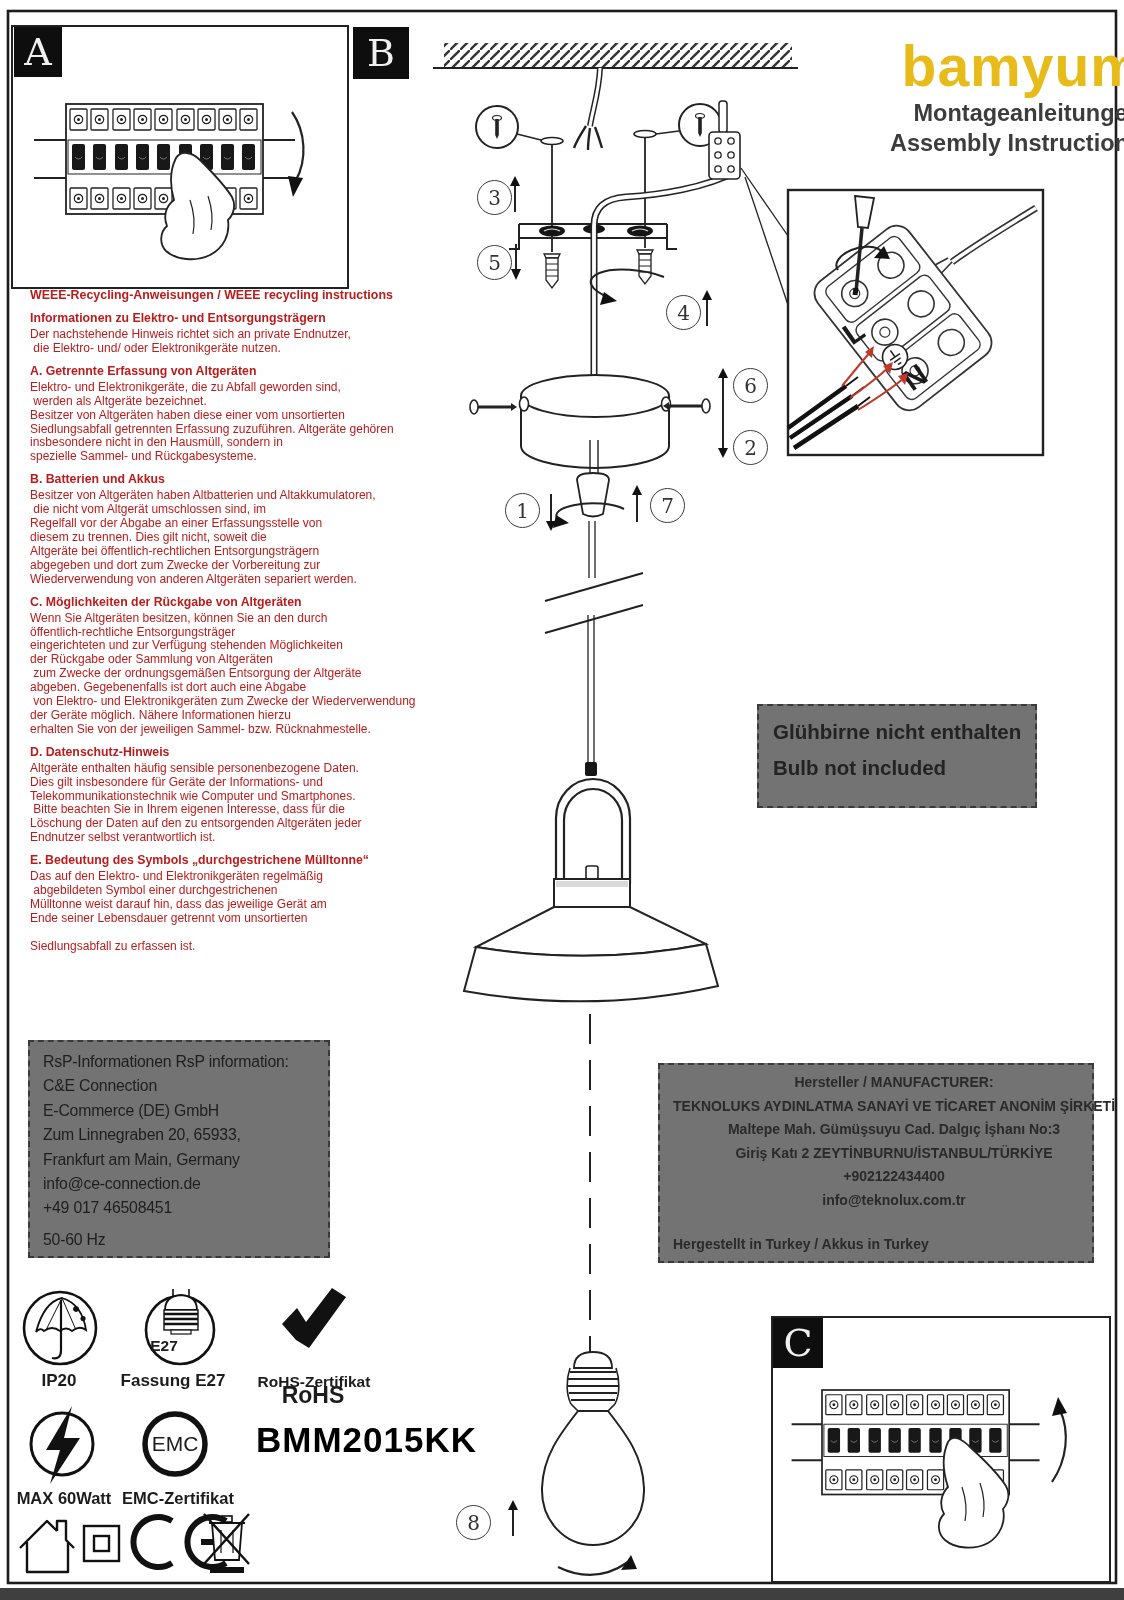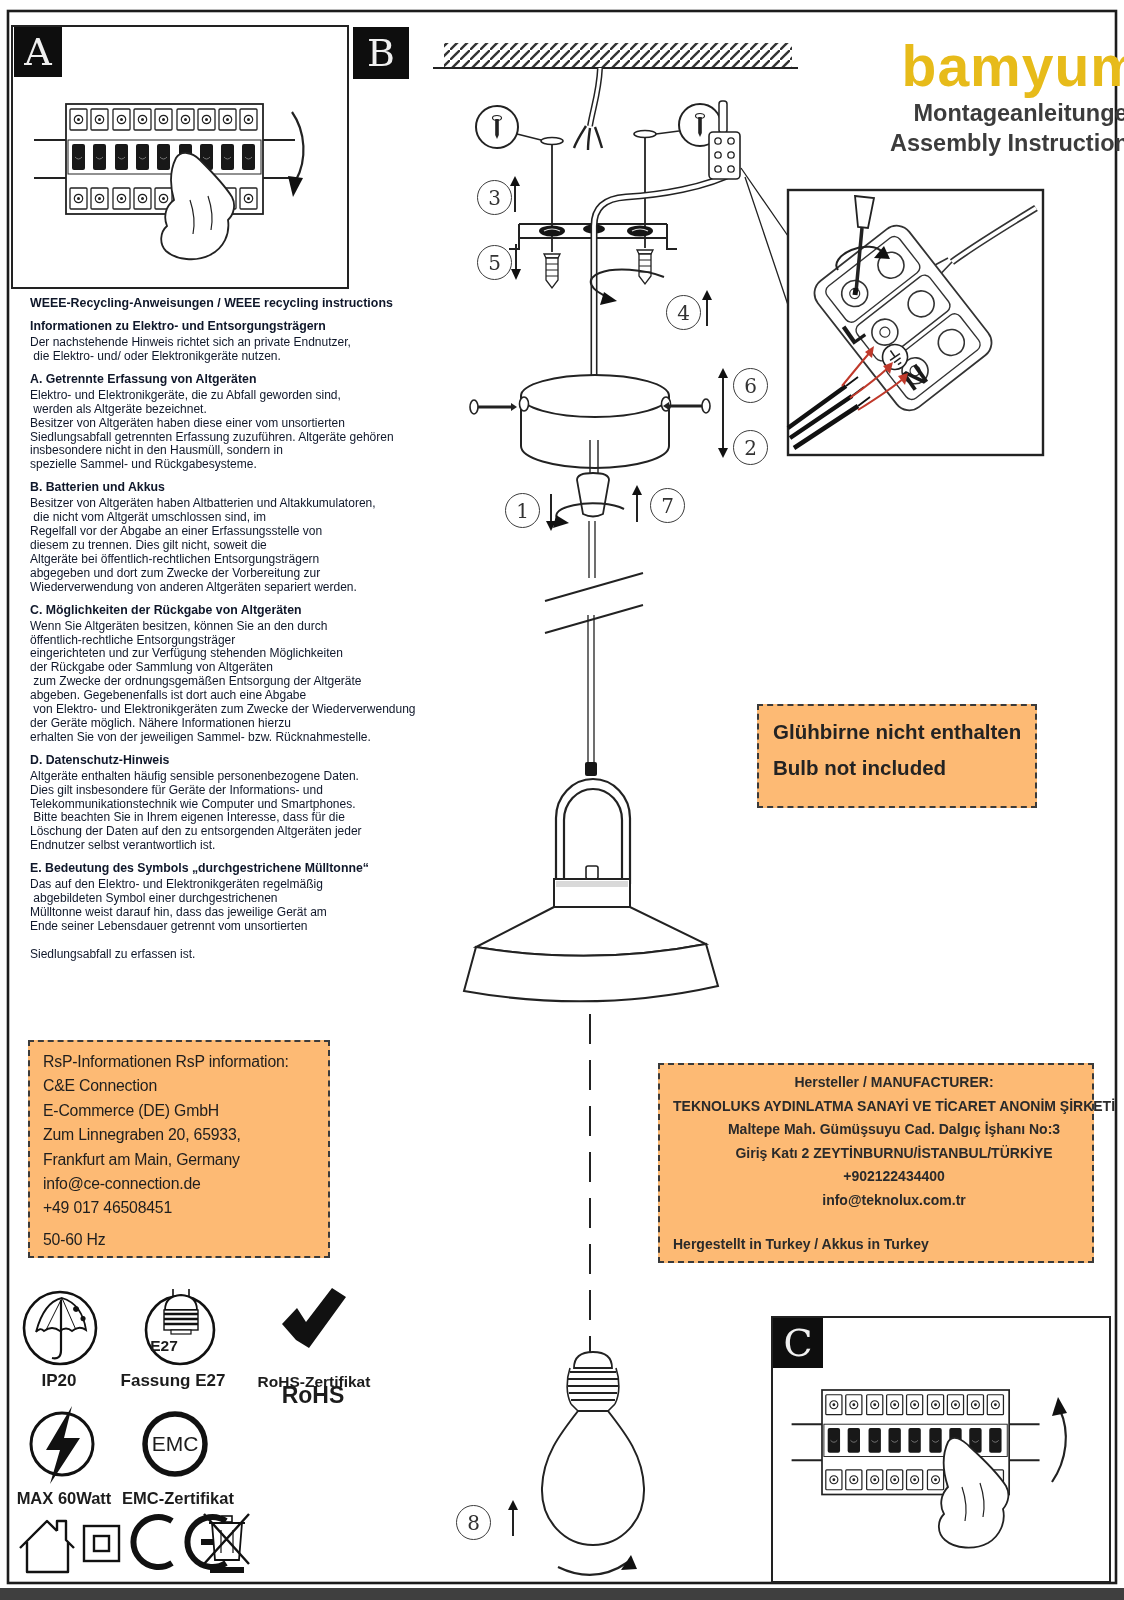--- a/index.html
+++ b/index.html
@@ -8,25 +8,25 @@
   .abs{position:absolute;}
   svg.art{position:absolute;left:0;top:0;pointer-events:none;}
   .label-sq{position:absolute;background:#0e0e0e;color:#f0f0f0;display:flex;align-items:center;
             justify-content:center;font-family:"DejaVu Serif",serif;font-size:38px;font-weight:400;}
   .step{position:absolute;width:33px;height:33px;border:1.8px solid #3c3c3c;border-radius:50%;
         display:flex;align-items:center;justify-content:center;font-family:"DejaVu Serif",serif;
         font-size:20px;color:#333;background:rgba(255,255,255,.9);}
   .brand{position:absolute;left:820px;top:34px;width:322px;text-align:right;}
   .logo{font-size:57px;font-weight:800;color:#e7bb1a;letter-spacing:1px;line-height:64px;}
   .brand-sub{font-size:23.5px;font-weight:700;color:#3c3c3c;line-height:30px;}
-  .weee{position:absolute;left:30px;top:296px;width:402px;color:#0f172a;}
+  .weee{position:absolute;left:30px;top:288px;width:402px;color:#b91c1c;}
   .wt{font-weight:bold;font-size:12.4px;white-space:pre;margin-bottom:9px;}
   .wh{font-weight:bold;font-size:12.3px;white-space:pre;margin:8px 0 3px;}
   .wb{font-size:12px;line-height:13.9px;white-space:pre;}
-  .dashed{position:absolute;border:2.6px dashed #3a3a3a;box-sizing:border-box;background:#fdba74;}
+  .dashed{position:absolute;border:2.6px dashed #3a3a3a;box-sizing:border-box;background:#737373;}
   .bulbnote{font-size:20.5px;font-weight:600;color:#232323;line-height:36px;white-space:pre;}
   .rsp{font-size:15.8px;font-weight:400;line-height:24.4px;color:#1e1e1e;white-space:pre;letter-spacing:-0.2px;}
   .mfr{font-size:14px;font-weight:700;line-height:23.6px;color:#2a2a2a;white-space:pre;}
   .cl{position:absolute;font-weight:700;font-size:17px;text-align:center;color:#1c1c1c;}
   .model{position:absolute;font-size:35px;font-weight:800;letter-spacing:1px;color:#000;}
 </style>
 </head>
 <body>
 
 <div class="page">
@@ -426,14 +426,15 @@
 </div>
 
 <div class="cl" style="left:16px;top:1371px;width:86px;">IP20</div>
 <div class="cl" style="left:142px;top:1337px;width:44px;font-size:15.5px;">E27</div>
 <div class="cl" style="left:100px;top:1371px;width:146px;">Fassung E27</div>
 <div class="cl" style="left:267px;top:1334px;width:92px;font-size:23px;font-weight:800;margin-top:48px;">RoHS</div>
 <div class="cl" style="left:247px;top:1373px;width:134px;font-size:15.5px;">RoHS-Zertifikat</div>
 <div class="cl" style="left:8px;top:1489px;width:112px;font-size:16.5px;">MAX 60Watt</div>
 <div class="cl" style="left:148px;top:1432px;width:54px;font-size:21px;font-weight:400;">EMC</div>
 <div class="cl" style="left:113px;top:1489px;width:130px;font-size:16.5px;">EMC-Zertifikat</div>
+<div class="model" style="left:256px;top:1420px;">BMM2015KK</div>
 
 </div>
 
 </body></html>

